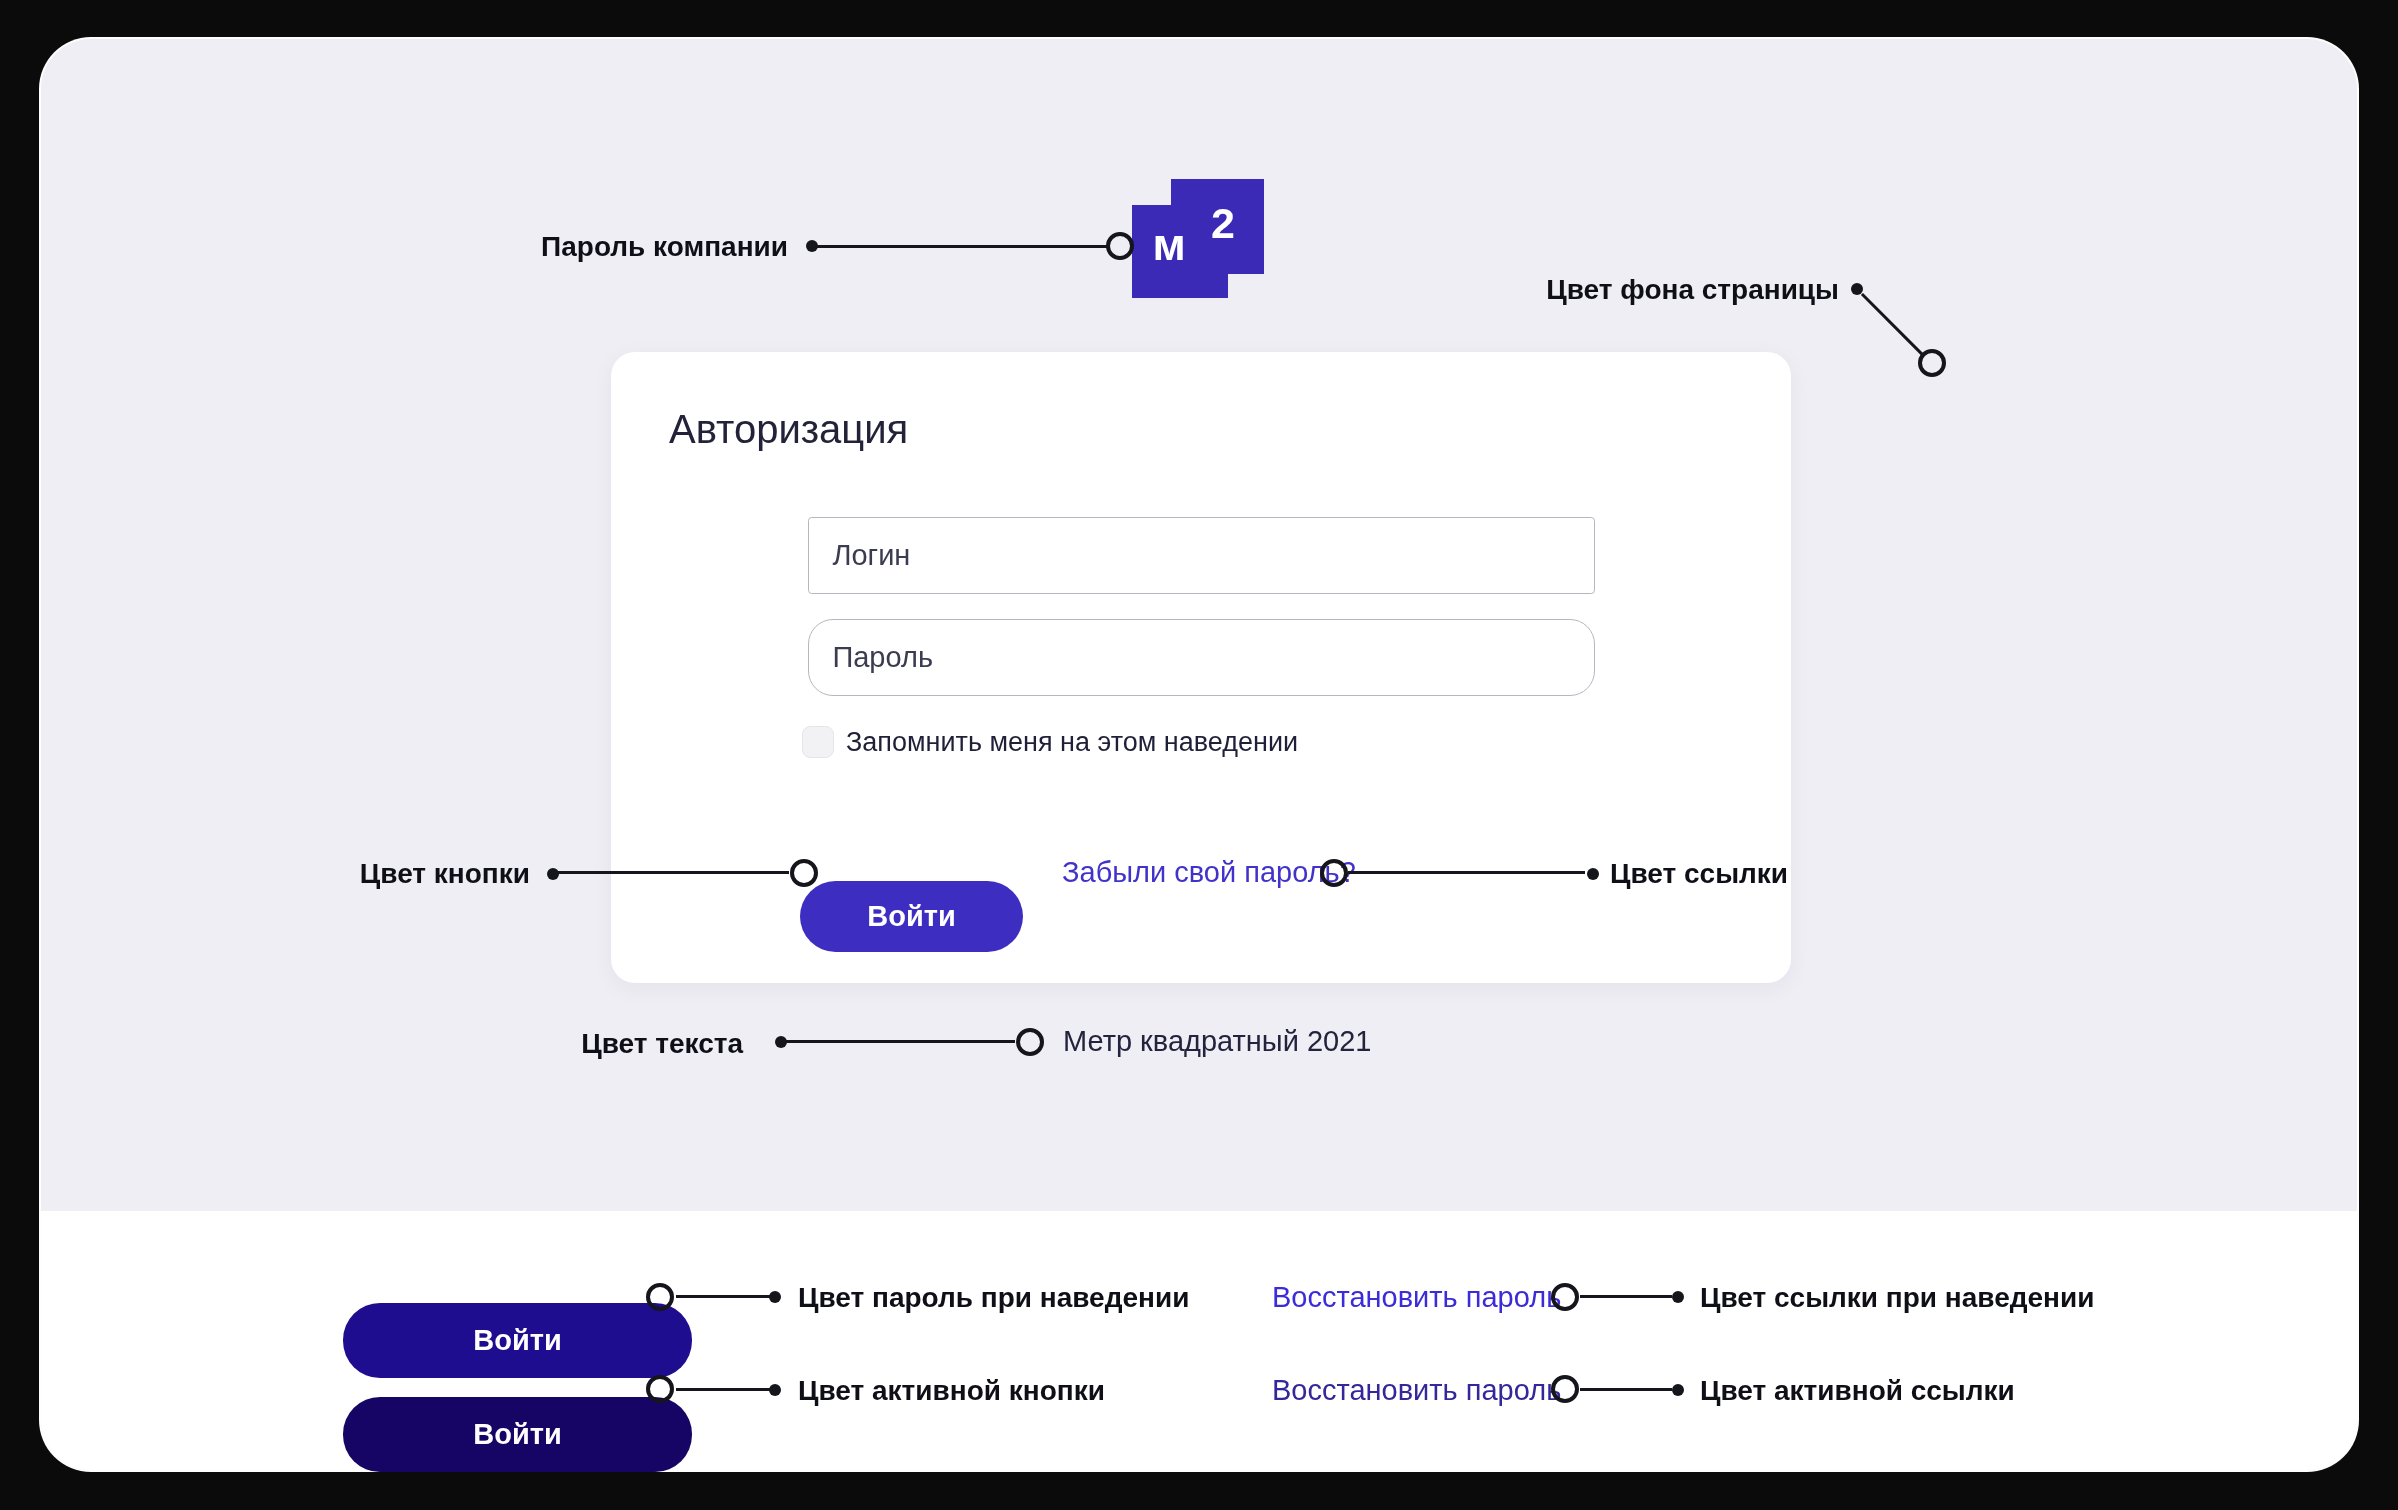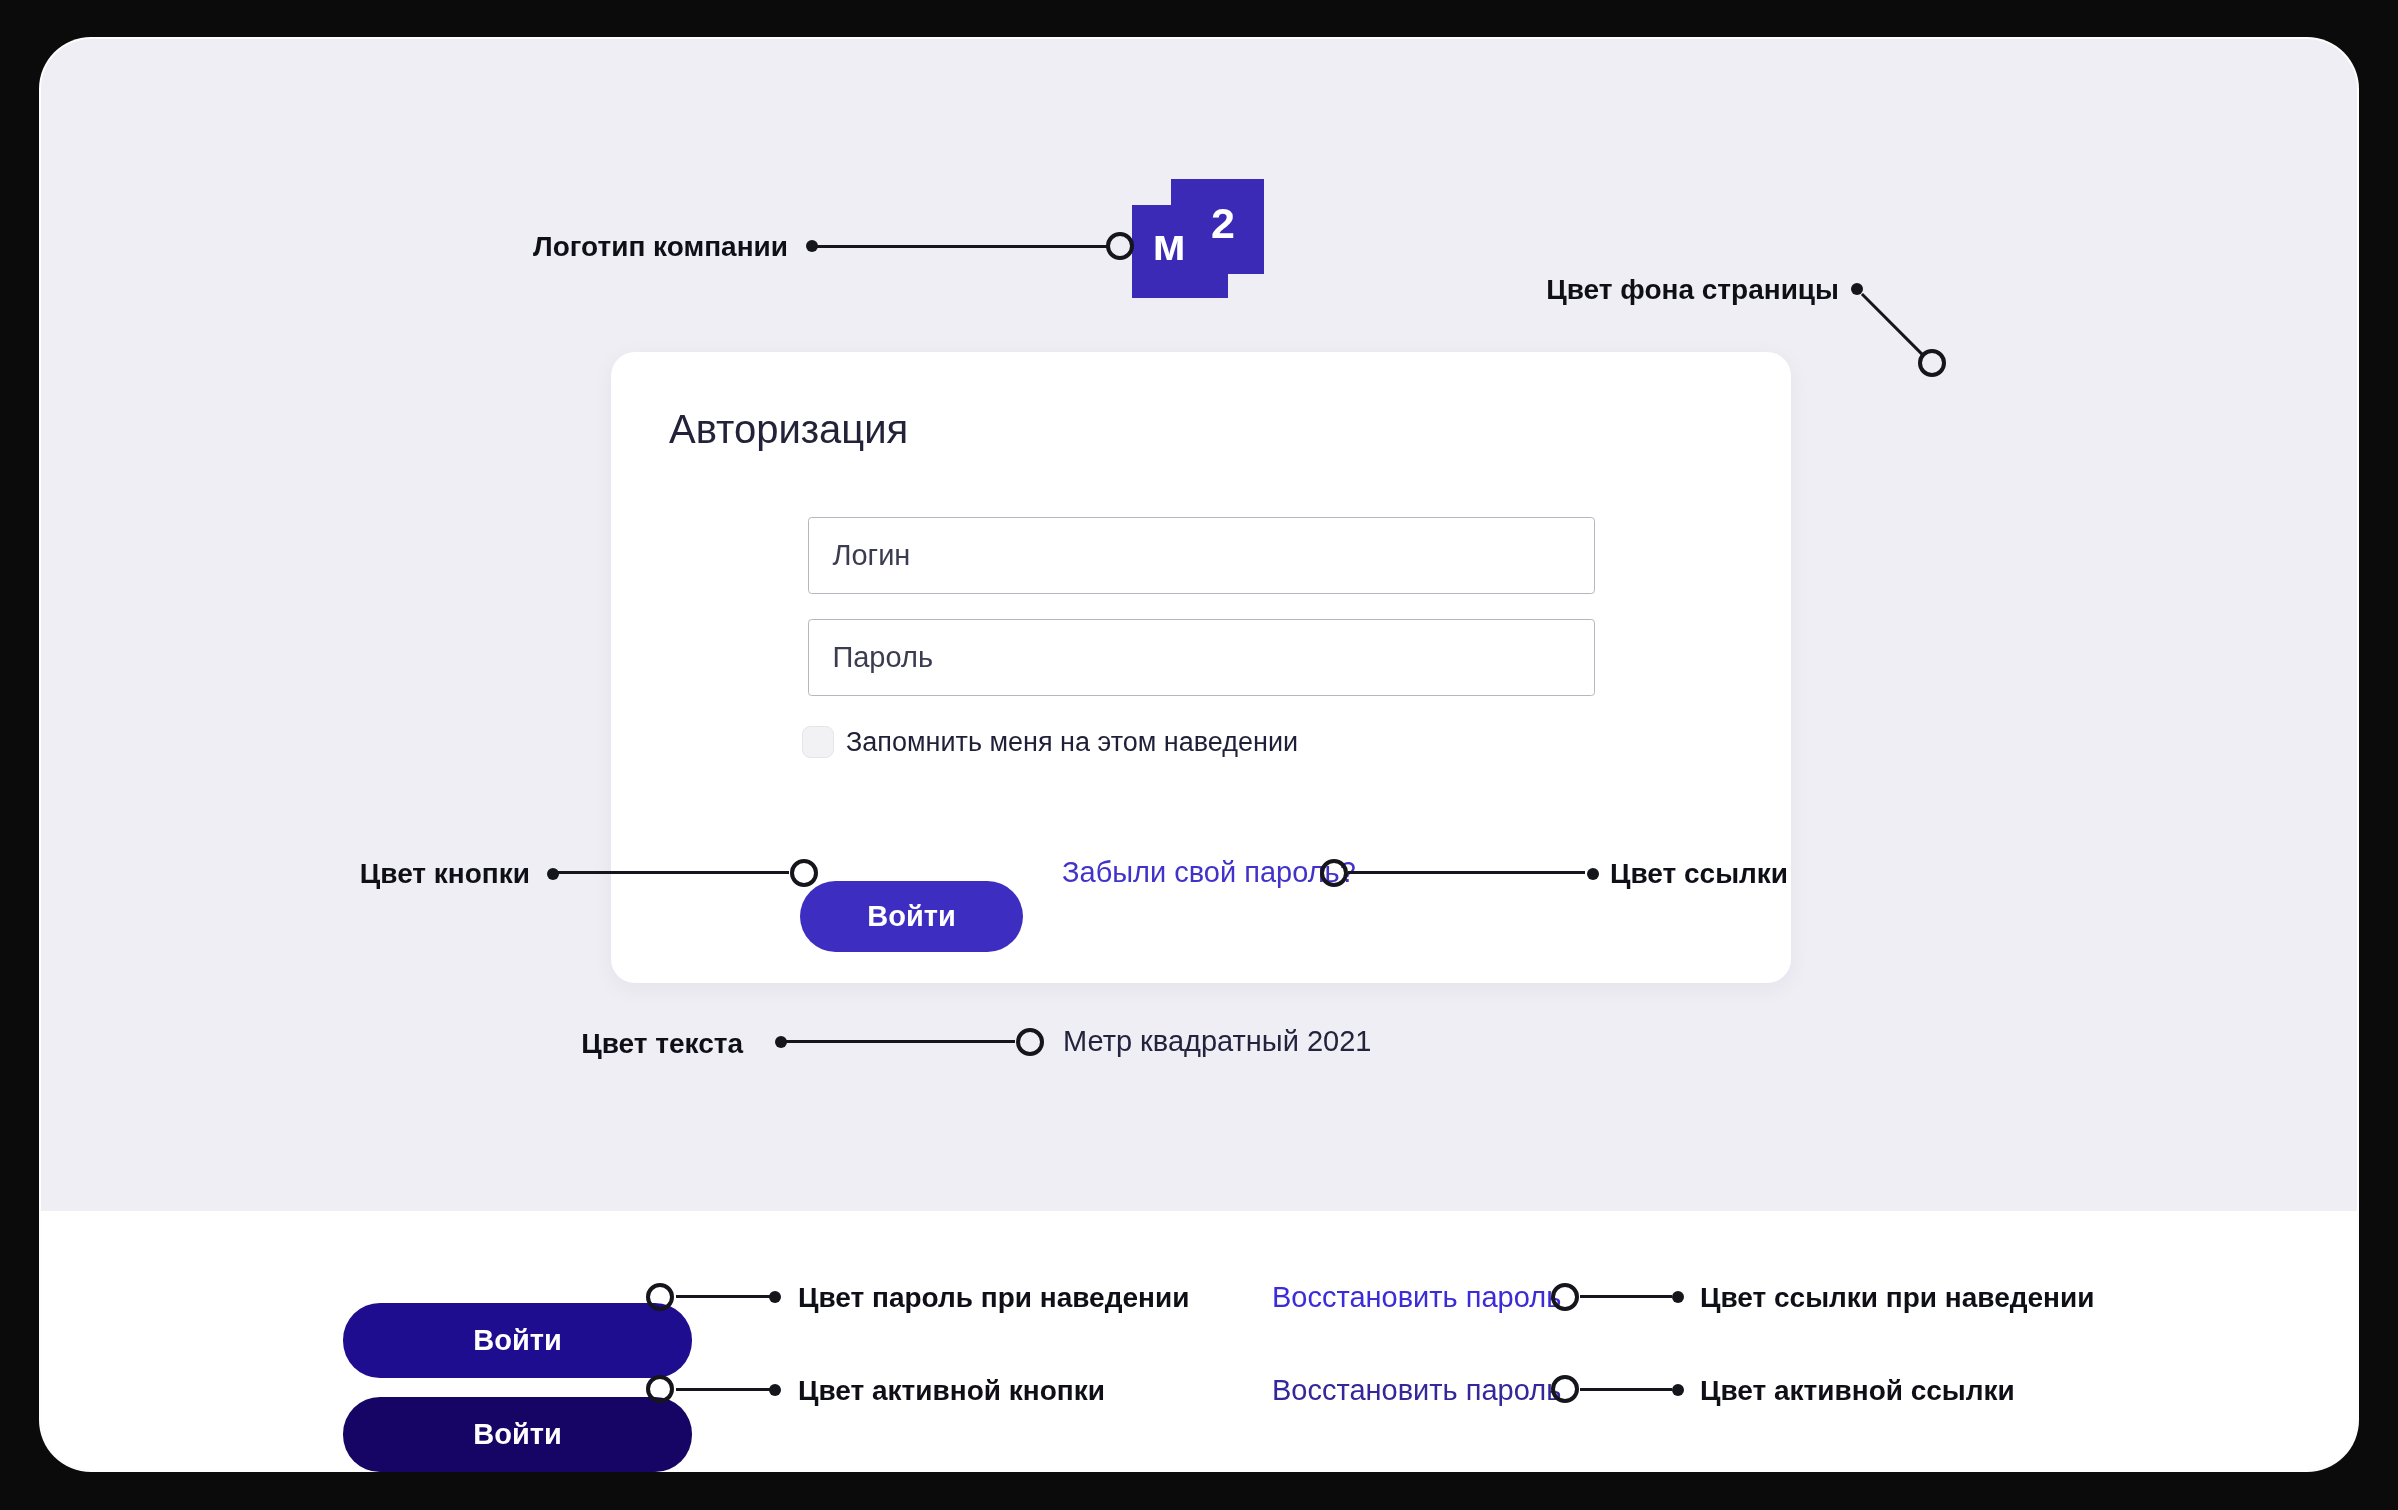--- a/index.html
+++ b/index.html
@@ -27,21 +27,21 @@
   
   .card { position:absolute; left:611px; top:352px; width:1180px; height:631px;
           background:#FFFFFF; border-radius:24px; box-shadow:0 5.6px 22.5px rgba(40,40,90,.05); }
   .card-title { position:absolute; left:669px; top:399px; font-size:40px; line-height:60px;
                 font-weight:400; color:#222238; }
   .field { position:absolute; left:808px; width:787px; height:77px; background:#fff;
            border:1.9px solid #B6B6C1; border-radius:3.7px; padding:0 23.4px; font-size:29px;
            color:#0369a1; font-family:"Liberation Sans", sans-serif; outline:none; }
   .field::placeholder { color:#3C3C50; opacity:1; }
   .field-login { top:517px; }
-  .field-password { top:619px; }
+  .field-password { top:619px;border-radius:25px; }
 
   .checkbox { position:absolute; left:802px; top:726px; width:32px; height:32px;
               background:#F2F2F5; border:1.9px solid #E4E4EA; border-radius:8.4px; cursor:pointer; }
   .checkbox-label { position:absolute; left:846px; top:726px; font-size:27px; line-height:32px;
                     color:#1F1F38; }
 
   .btn { position:absolute; display:flex; align-items:center; justify-content:center;
          color:#FFFFFF; font-size:29px; font-weight:600; border:none; border-radius:37px;
          cursor:pointer; font-family:"Liberation Sans", sans-serif;margin-top:44px; }
   .btn-submit { left:800px; top:837px; width:223px; height:71px; border-radius:36px; }
@@ -129,21 +129,21 @@
     <div class="panel-footer"></div>
   </div>
 
   <div class="logo">
     <div class="sq sq-big" style="background-color: rgb(59, 42, 181);"></div>
     <div class="sq sq-small" style="background-color: rgb(59, 42, 181);"></div>
     <span class="glyph">м</span>
     <span class="glyph-sup">2</span>
   </div>
 
-  <div class="lbl lbl-logo">Логотип компании</div>
+  <div class="lbl lbl-logo">Пароль компании</div>
   <div class="cdot dot-logo"></div>
   <div class="cline line-logo"></div>
   <div class="cring ring-logo"></div>
 
   <div class="lbl lbl-pagebg">Цвет фона страницы</div>
   <div class="cdot dot-pagebg"></div>
   <div class="cline line-pagebg"></div>
   <div class="cring ring-pagebg"></div>
 
   <div class="card"></div>

